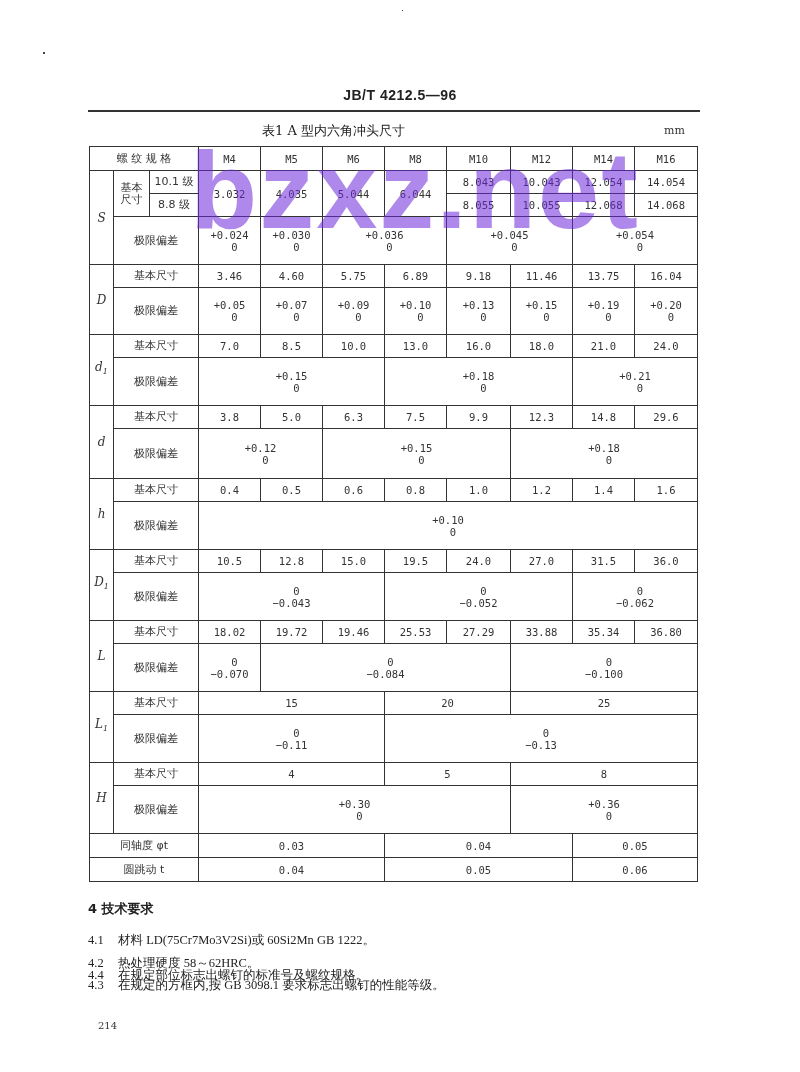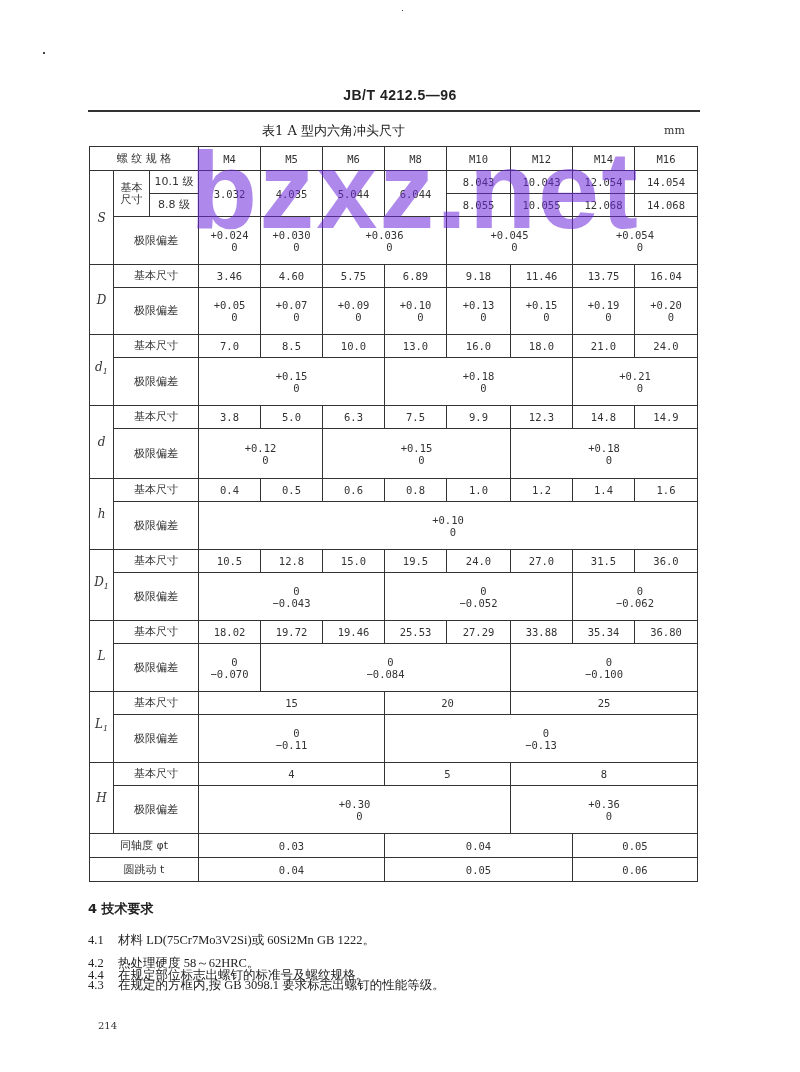--- a/index.html
+++ b/index.html
@@ -136,21 +136,21 @@
       <tr style="height: 23px;">
         <td class="sym" rowspan="2">d</td>
         <td class="lbl" colspan="2">基本尺寸</td>
         <td>3.8</td>
         <td>5.0</td>
         <td>6.3</td>
         <td>7.5</td>
         <td>9.9</td>
         <td>12.3</td>
         <td>14.8</td>
-        <td>14.9</td>
+        <td>29.6</td>
       </tr>
       <tr style="height: 50px;">
         <td class="lbl" colspan="2">极限偏差</td>
         <td colspan="2"><span class="tol"><span class="up">+0.12</span><span class="low">0</span></span></td>
         <td colspan="3"><span class="tol"><span class="up">+0.15</span><span class="low">0</span></span></td>
         <td colspan="3"><span class="tol"><span class="up">+0.18</span><span class="low">0</span></span></td>
       </tr>
       <tr style="height: 23px;">
         <td class="sym" rowspan="2">h</td>
         <td class="lbl" colspan="2">基本尺寸</td>

